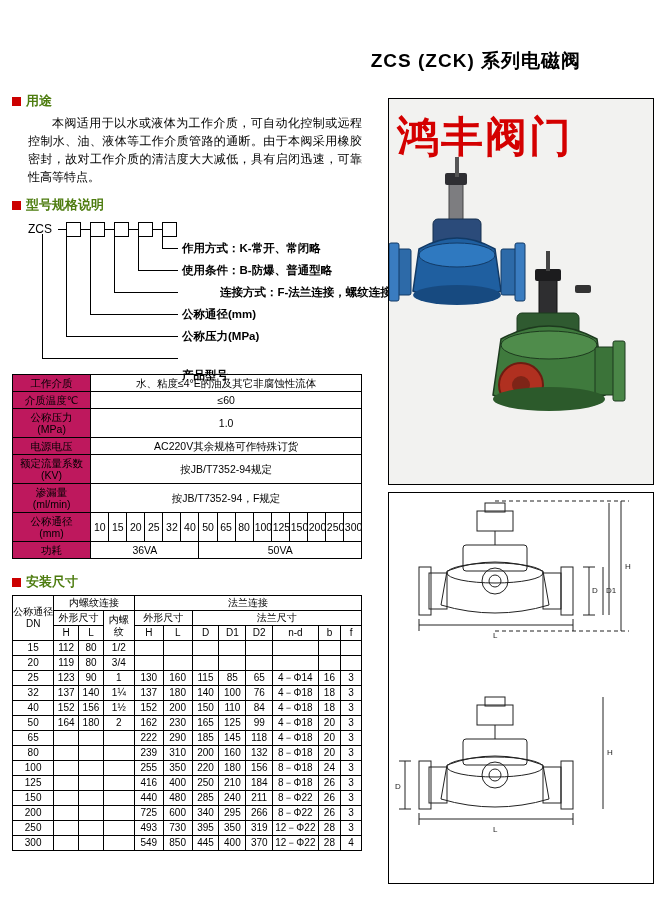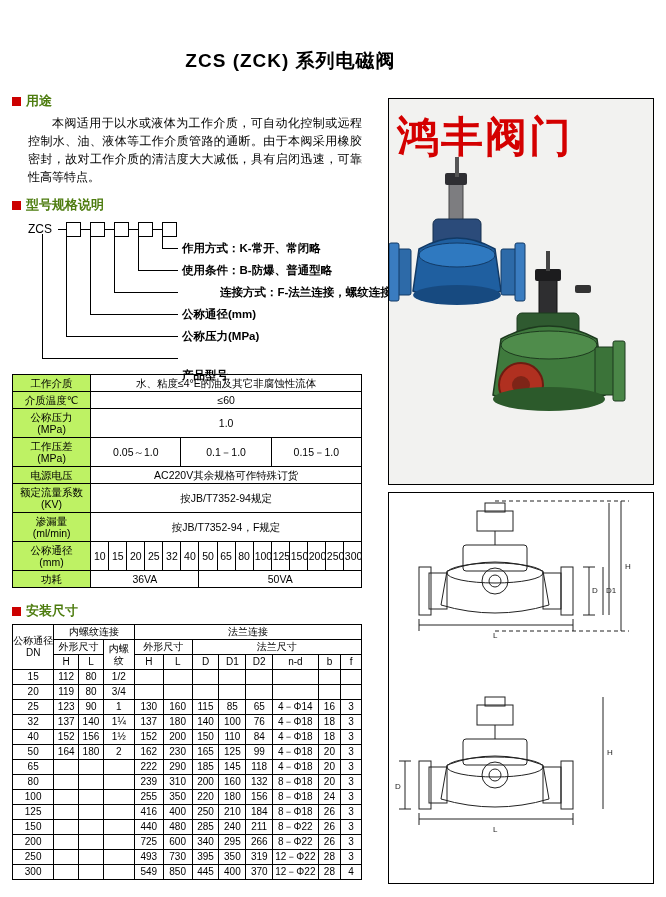--- a/index.html
+++ b/index.html
@@ -9,21 +9,21 @@
     font-family:"Liberation Sans","DejaVu Sans",sans-serif;
     color:#000;
     position:relative;
     overflow:hidden;
   }
   .page{position:relative;width:666px;height:897px;}
 
   
   .title{
     position:absolute;left:0;top:48px;width:581px;
-    text-align:center;
+    text-align:right;
     font-size:19px;font-weight:bold;
     letter-spacing:1px;
   }
 
   
   .leftcol{position:absolute;left:12px;top:92px;width:350px;}
 
   .sec-head{
     display:flex;align-items:center;
     font-size:13px;font-weight:bold;color:#4d7c0f;
@@ -50,21 +50,21 @@
   .hline{position:absolute;height:0;border-top:1px solid #000;}
   .mlabel{position:absolute;font-size:11.5px;white-space:nowrap;font-weight:bold;}
 
   
   table{border-collapse:collapse;}
   .tbl{width:350px;font-size:10.5px;table-layout:fixed;}
   .tbl td{
     border:1px solid #000;text-align:center;vertical-align:middle;
     padding:2px 1px;line-height:12px;
   }
-  .tbl .lab{background:#bef264;font-size:10.5px;}
+  .tbl .lab{background:#be185d;font-size:10.5px;}
 
   .tbl2{width:350px;font-size:10px;table-layout:fixed;}
   .tbl2 td{
     border:1px solid #000;text-align:center;vertical-align:middle;
     padding:1px 0;line-height:12px;
   }
 
   
   .imgbox{
     position:absolute;border:1px solid #000;background:#fff;overflow:hidden;
@@ -162,26 +162,20 @@
           <td class="lab">工作介质</td>
           <td colspan="15">水、粘度≤4°E的油及其它非腐蚀性流体</td>
         </tr>
         <tr>
           <td class="lab">介质温度℃</td>
           <td colspan="15">≤60</td>
         </tr>
         <tr style="height:28px">
           <td class="lab">公称压力<br>(MPa)</td>
           <td colspan="15">1.0</td>
-        </tr>
-        <tr style="height:28px">
-          <td class="lab">工作压差<br>(MPa)</td>
-          <td colspan="5">0.05～1.0</td>
-          <td colspan="5">0.1－1.0</td>
-          <td colspan="5">0.15－1.0</td>
         </tr>
         <tr>
           <td class="lab">电源电压</td>
           <td colspan="15">AC220V其余规格可作特殊订货</td>
         </tr>
         <tr style="height:28px">
           <td class="lab">额定流量系数<br>(KV)</td>
           <td colspan="15">按JB/T7352-94规定</td>
         </tr>
         <tr style="height:28px">

